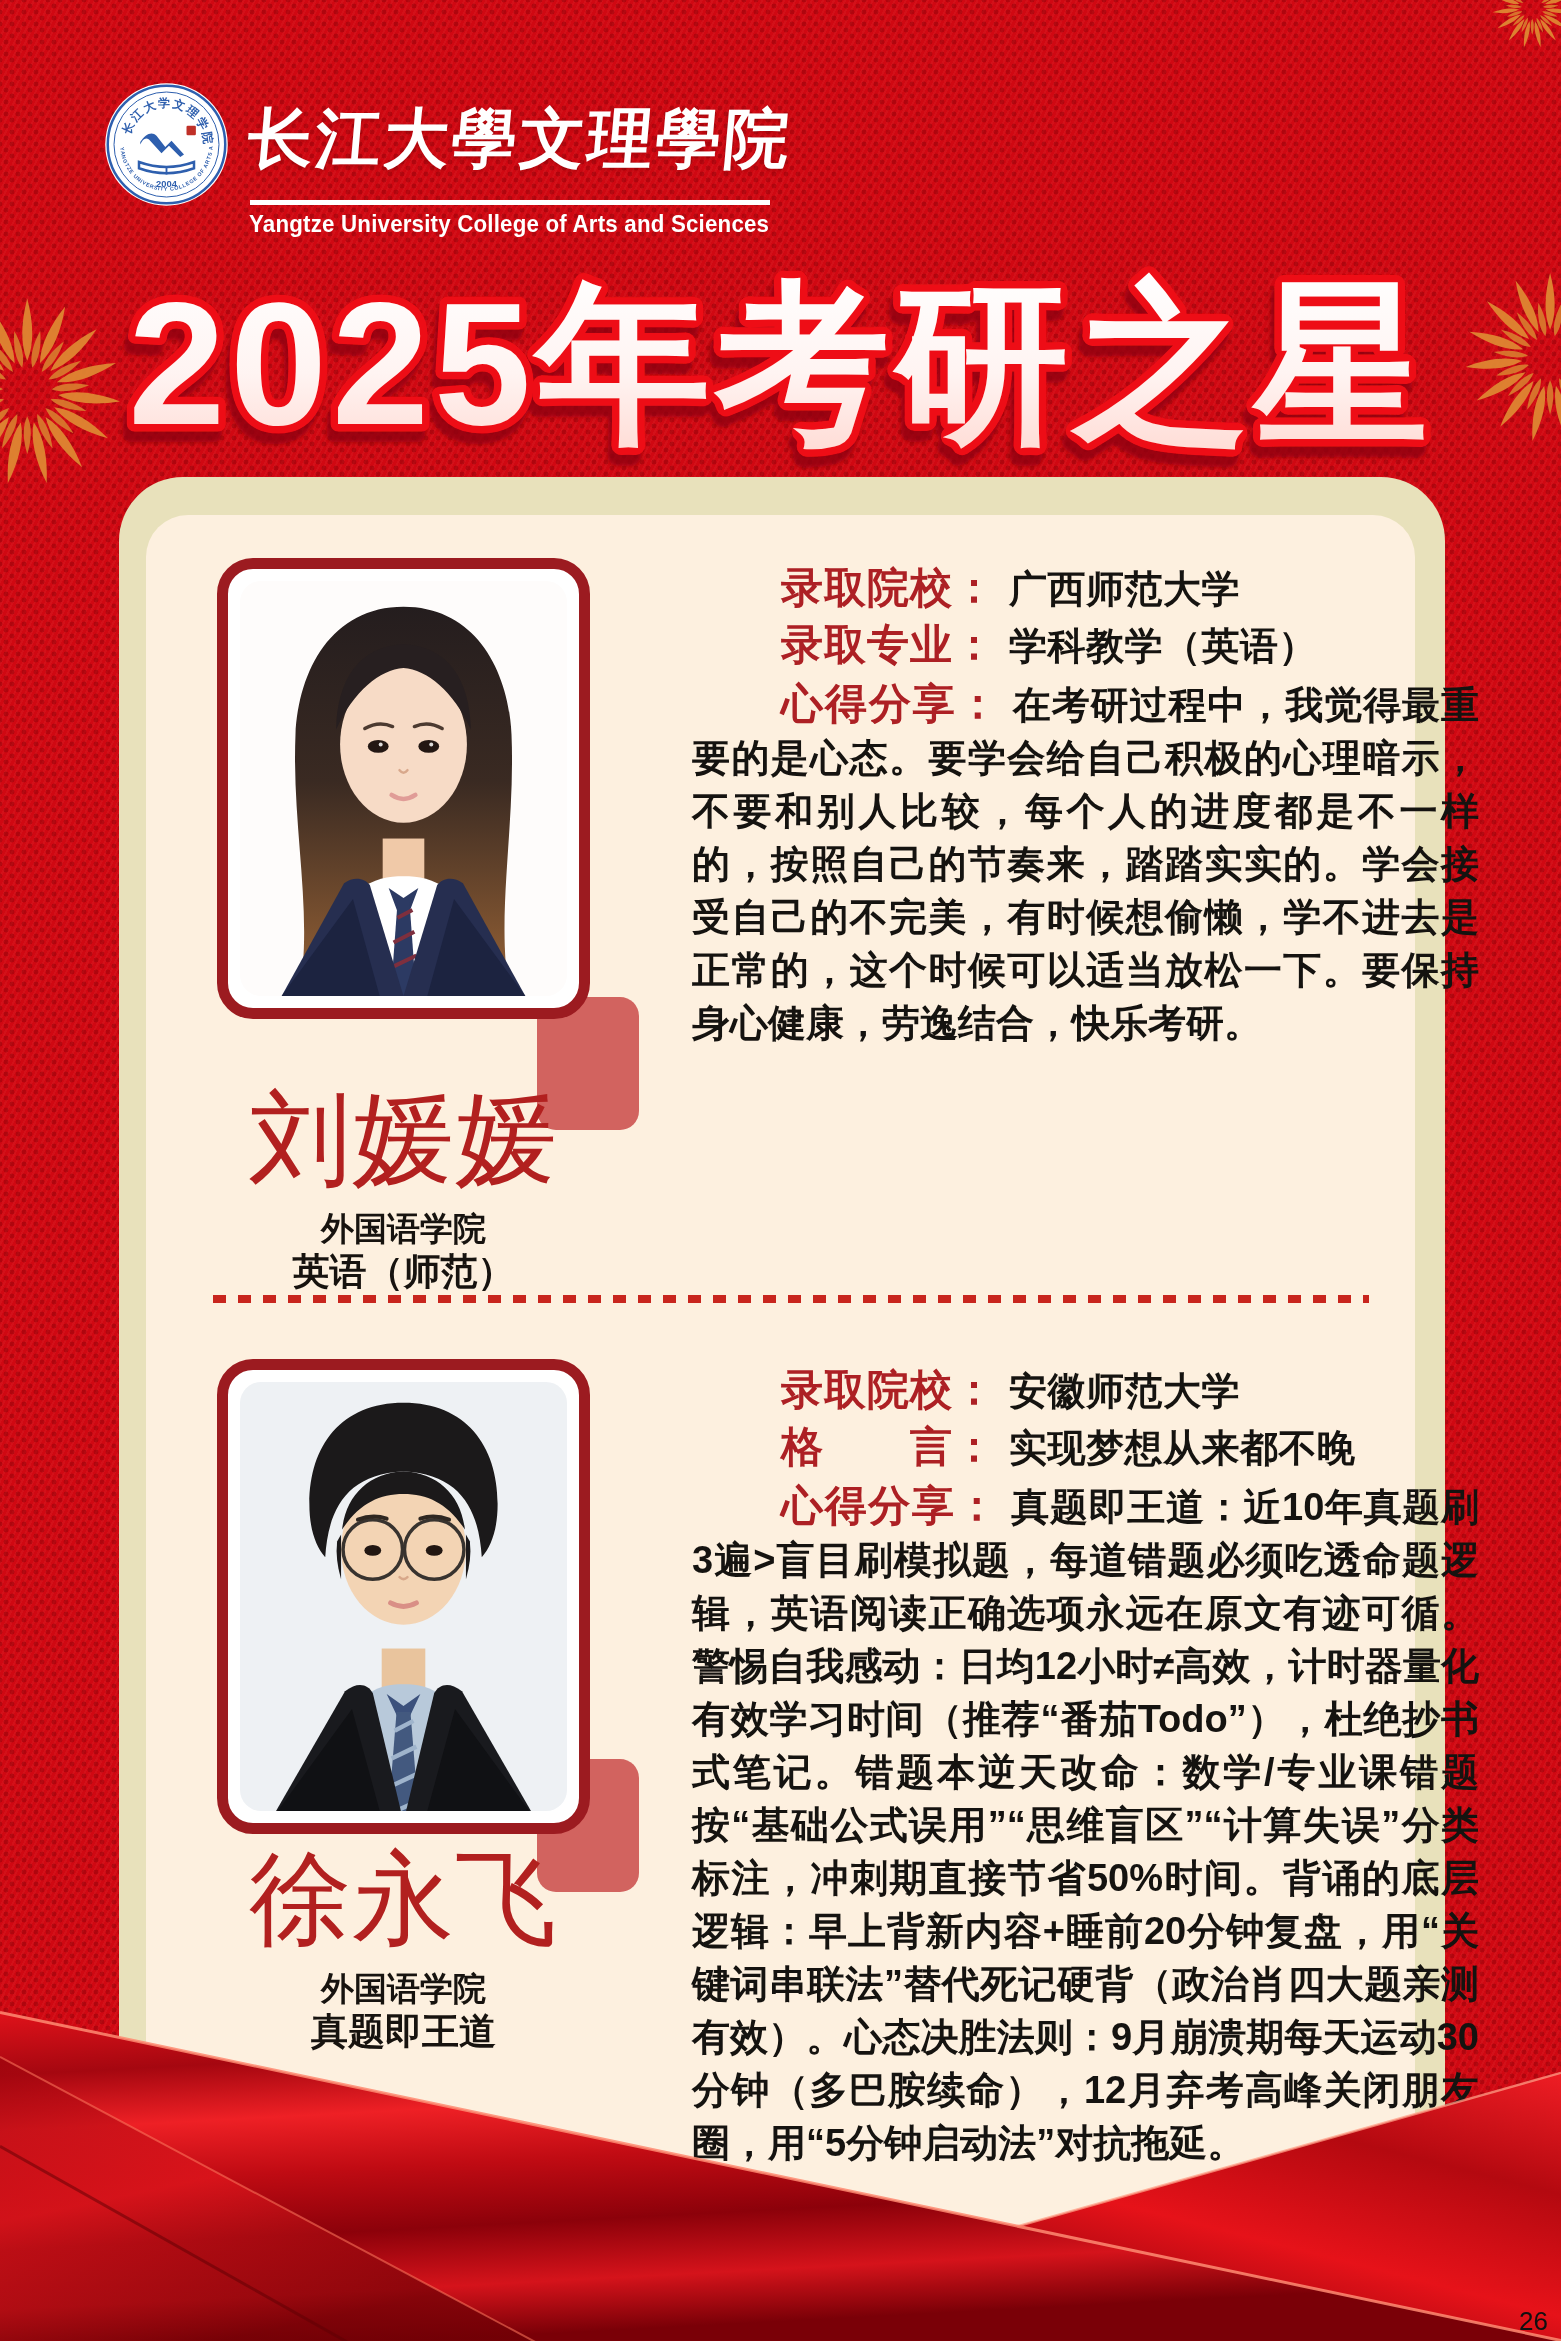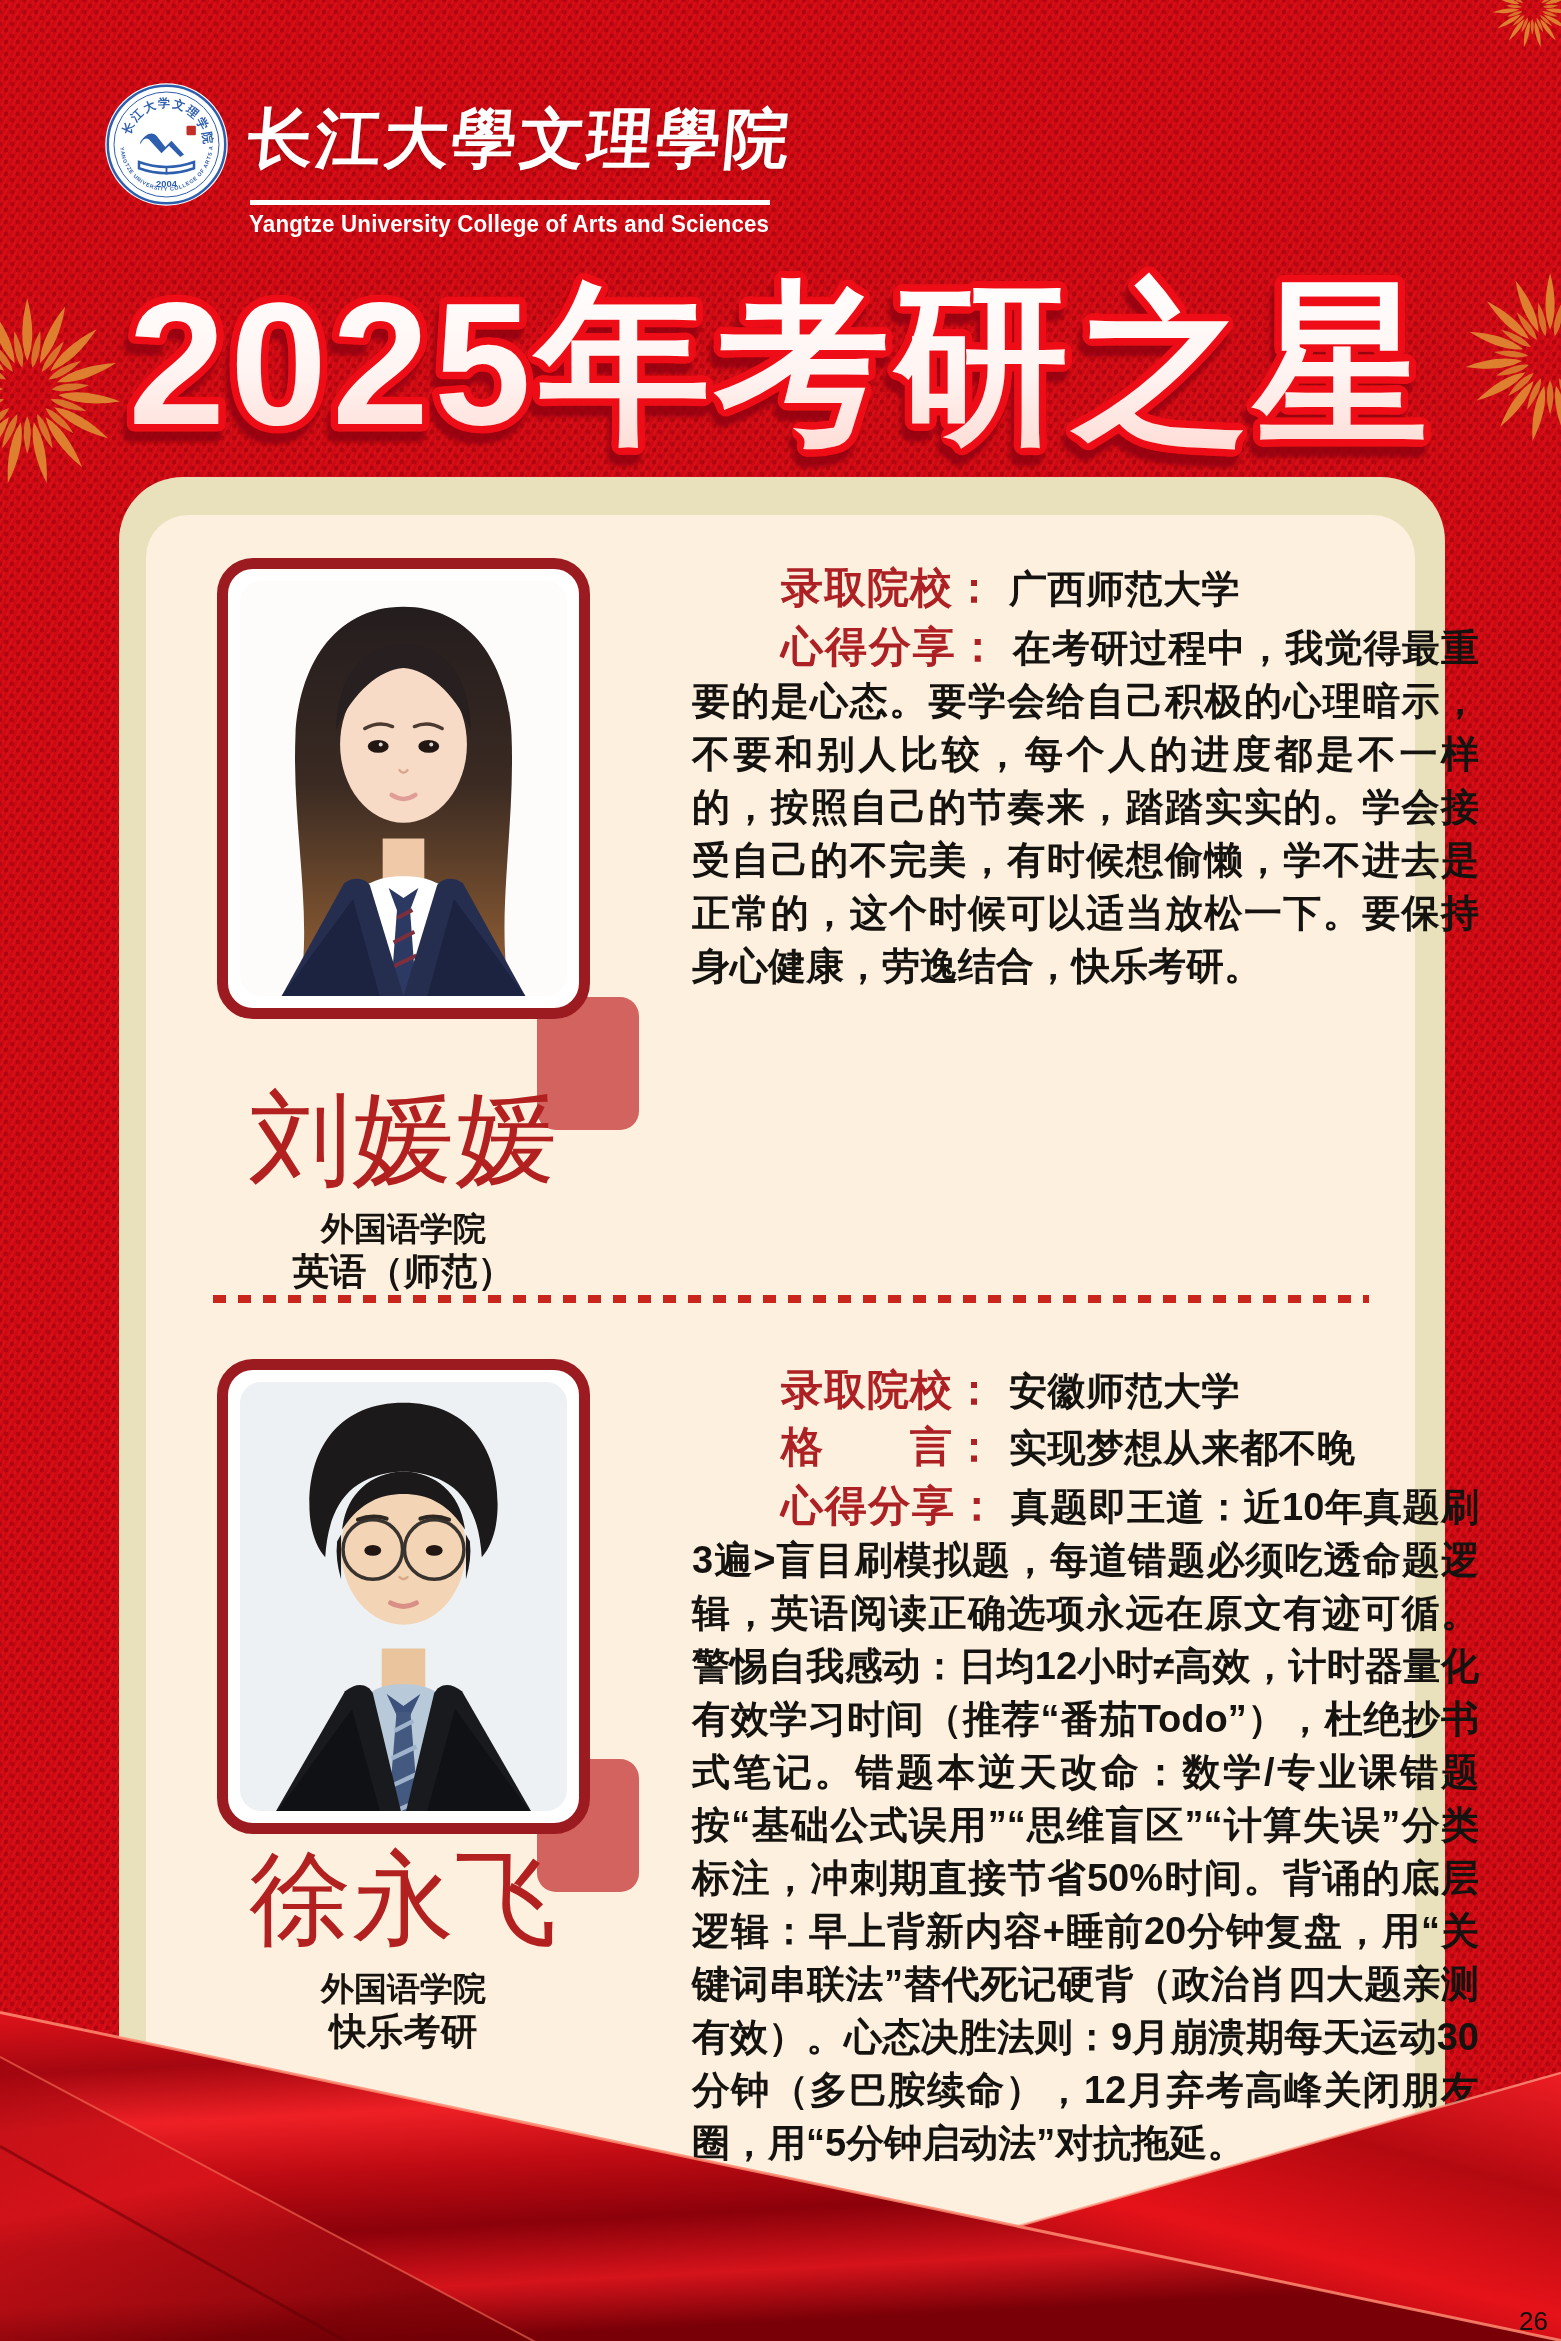--- a/index.html
+++ b/index.html
@@ -198,20 +198,23 @@
   <div class="abs nameblock n1">
     <div class="name">刘媛媛</div>
     <div class="college">外国语学院</div>
     <div class="major">英语（师范）</div>
   </div>
 
   <div class="abs info i1">
     <div class="info-row">
       <span class="lab">录取院校：</span><span class="val">广西师范大学</span>
     </div>
+    <div class="info-row">
+      <span class="lab">录取专业：</span><span class="val">学科教学（英语）</span>
+    </div>
     <p class="share">
       <span class="lab">心得分享：</span><span>在考研过程中，我觉得最重要的是心态。要学会给自己积极的心理暗示，不要和别人比较，每个人的进度都是不一样的，按照自己的节奏来，踏踏实实的。学会接受自己的不完美，有时候想偷懒，学不进去是正常的，这个时候可以适当放松一下。要保持身心健康，劳逸结合，快乐考研。</span>
     </p>
   </div>
 
   <div class="abs divider"></div>
 
   <div class="abs tab t2"></div>
   <div class="abs pframe p2">
     <div class="ph">
@@ -241,21 +244,21 @@
         <path d="M600,910 L448,646 C422,626 402,632 392,650 L330,910 Z" fill="#191a1e"></path>
         <path d="M60,910 L226,682 L288,910 Z" fill="#101114"></path>
         <path d="M600,910 L434,682 L372,910 Z" fill="#101114"></path>
       </svg>
     </div>
   </div>
 
   <div class="abs nameblock n2">
     <div class="name">徐永飞</div>
     <div class="college">外国语学院</div>
-    <div class="major">快乐考研</div>
+    <div class="major">真题即王道</div>
   </div>
 
   <div class="abs info i2">
     <div class="info-row">
       <span class="lab">录取院校：</span><span class="val">安徽师范大学</span>
     </div>
     <div class="info-row">
       <span class="lab">格　　言：</span><span class="val">实现梦想从来都不晚</span>
     </div>
     <p class="share">

